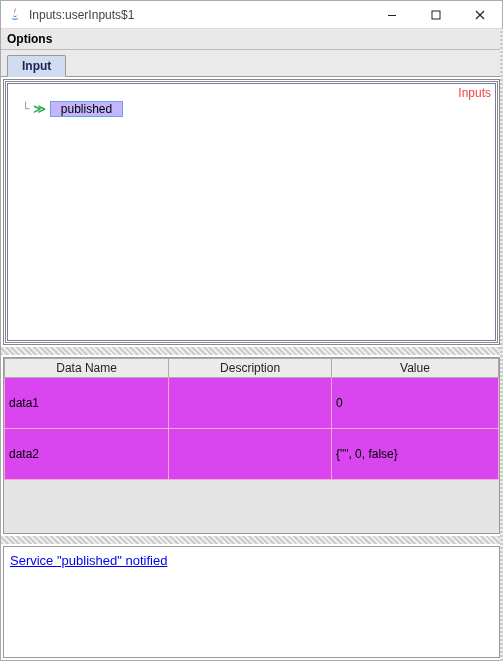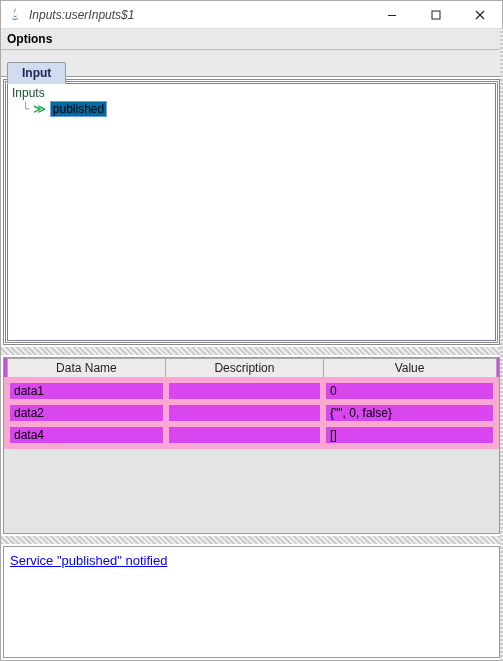--- a/index.html
+++ b/index.html
@@ -26,21 +26,20 @@
   }
   .titlebar .java-icon {
     width: 16px; height: 16px;
     margin-right: 6px;
     display: inline-flex; align-items:center; justify-content:center;
   }
   .titlebar .title {
     flex: 1;
     color: #444;
     font-size: 12px;
-    font-style: italic;
   }
   .titlebar .winbtns { display:flex; }
   .titlebar .winbtn {
     width: 44px; height: 28px;
     display:flex; align-items:center; justify-content:center;
     color:#222;
   }
   
   .menubar {
     background: #e9e9e9;
@@ -58,21 +57,21 @@
   }
   .tab {
     padding: 3px 14px;
     border: 1px solid #999;
     border-bottom: none;
     background: #e0e0e0;
     margin-right: 2px;
     font-weight: bold;
     color:#333;
     position:relative;
-    top:8px;
+    top:1px;
     border-radius: 2px 2px 0 0;
   }
   .tab.active {
     background: #d0dcf0;
     color:#225;
     border-bottom: 1px solid #d0dcf0;
     z-index: 2;
   }
   
   .tree-outer {
@@ -83,39 +82,39 @@
     height: 266px;
     overflow:auto;
   }
   .tree-outer .tree {
     border:1px solid #7a7aaa;
     background:#fff;
     height:100%;
     padding:2px 4px;
     font-size:12px;
   }
-  .tree .root { color:#14532d; }
+  .tree .root { color:#ef4444;text-align:right; }
   .tree .child-row {
     display:flex; align-items:center;
     padding-left: 10px;
     margin-top:1px;
   }
   .tree .elbow {
     color:#999;
     font-family: monospace;
     margin-right:2px;
   }
   .tree .chev {
     color:#2a5; font-weight:bold; margin: 0 4px 0 2px;
     font-size:12px;
   }
   .tree .sel {
     border:1px solid #6aa0e8;
-    background:#0369a1;
-    padding: 0 2px;
+    background:#c4b5fd;
+    padding: 0 10px;
   }
   
   .splitter-h {
     height:8px;
     background: repeating-linear-gradient(45deg,#ccc,#ccc 2px,#eee 2px,#eee 4px);
   }
   
   .table-panel {
     margin:2px;
     border:1px solid #999;
@@ -132,22 +131,22 @@
   }
   th {
     background:#ecebea;
     border:1px solid #aaa;
     padding:2px 4px;
     font-weight:normal;
     color:#222;
     text-align:center;
   }
   td {
-    border:6px solid #f9a8d4;
-    padding:1px 4px;
+    border:1px solid #f9a8d4;
+    padding:18px 4px;
     height:16px;
     text-align:left;
   }
   .table-filler {
     flex:1;
     background:#e4e4e4;
   }
   
   .log-panel {
     margin:2px;
@@ -234,25 +233,20 @@
       <tr>
         <td>data1</td>
         <td></td>
         <td>0</td>
       </tr>
       <tr>
         <td>data2</td>
         <td></td>
         <td>{"", 0, false}</td>
       </tr>
-      <tr>
-        <td>data4</td>
-        <td></td>
-        <td>[]</td>
-      </tr>
     </tbody>
   </table>
   <div class="table-filler"></div>
 </div>
 
 <div class="splitter-h"></div>
 
 <div class="log-panel">
   <a href="#">Service "published" notified</a>
 </div>

